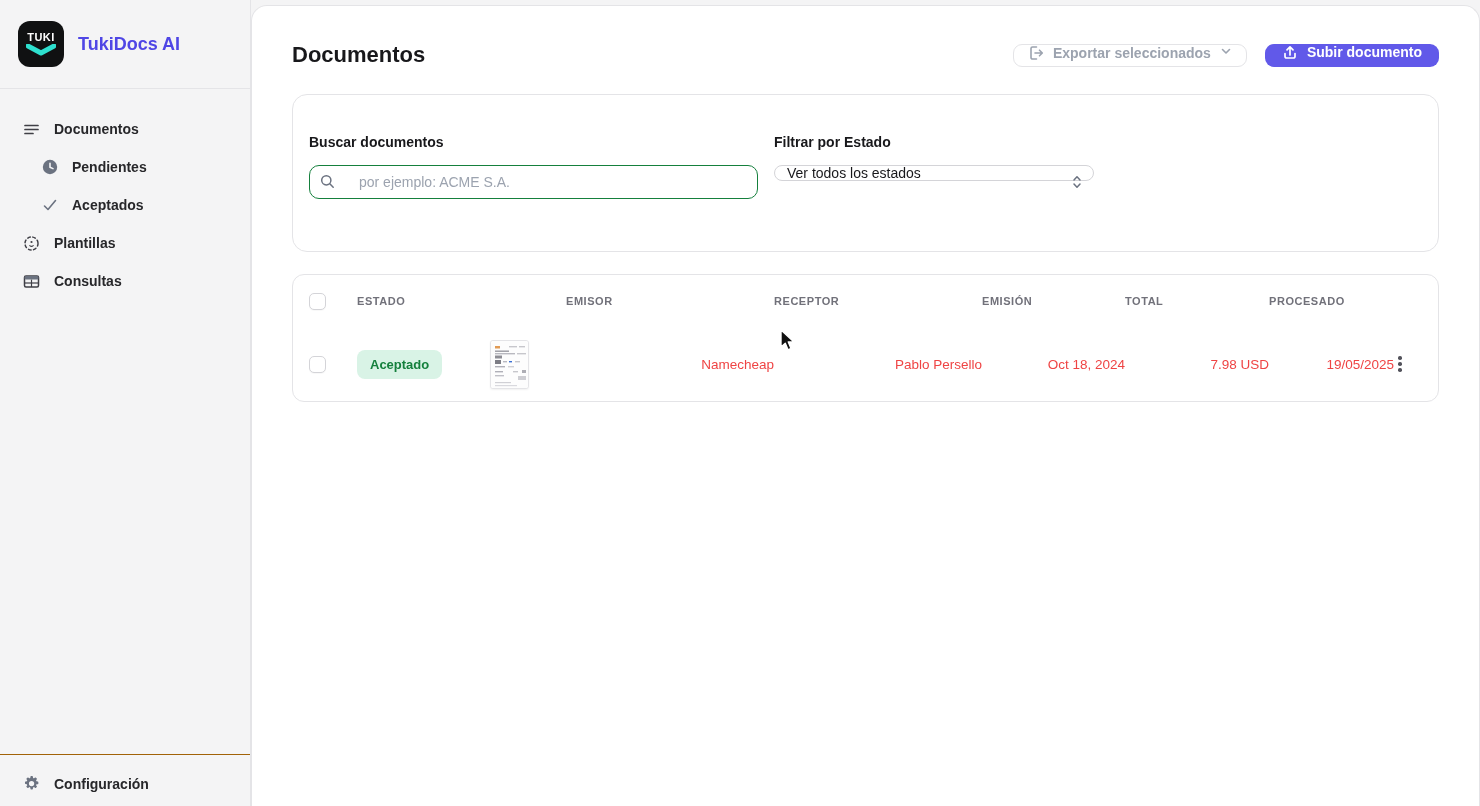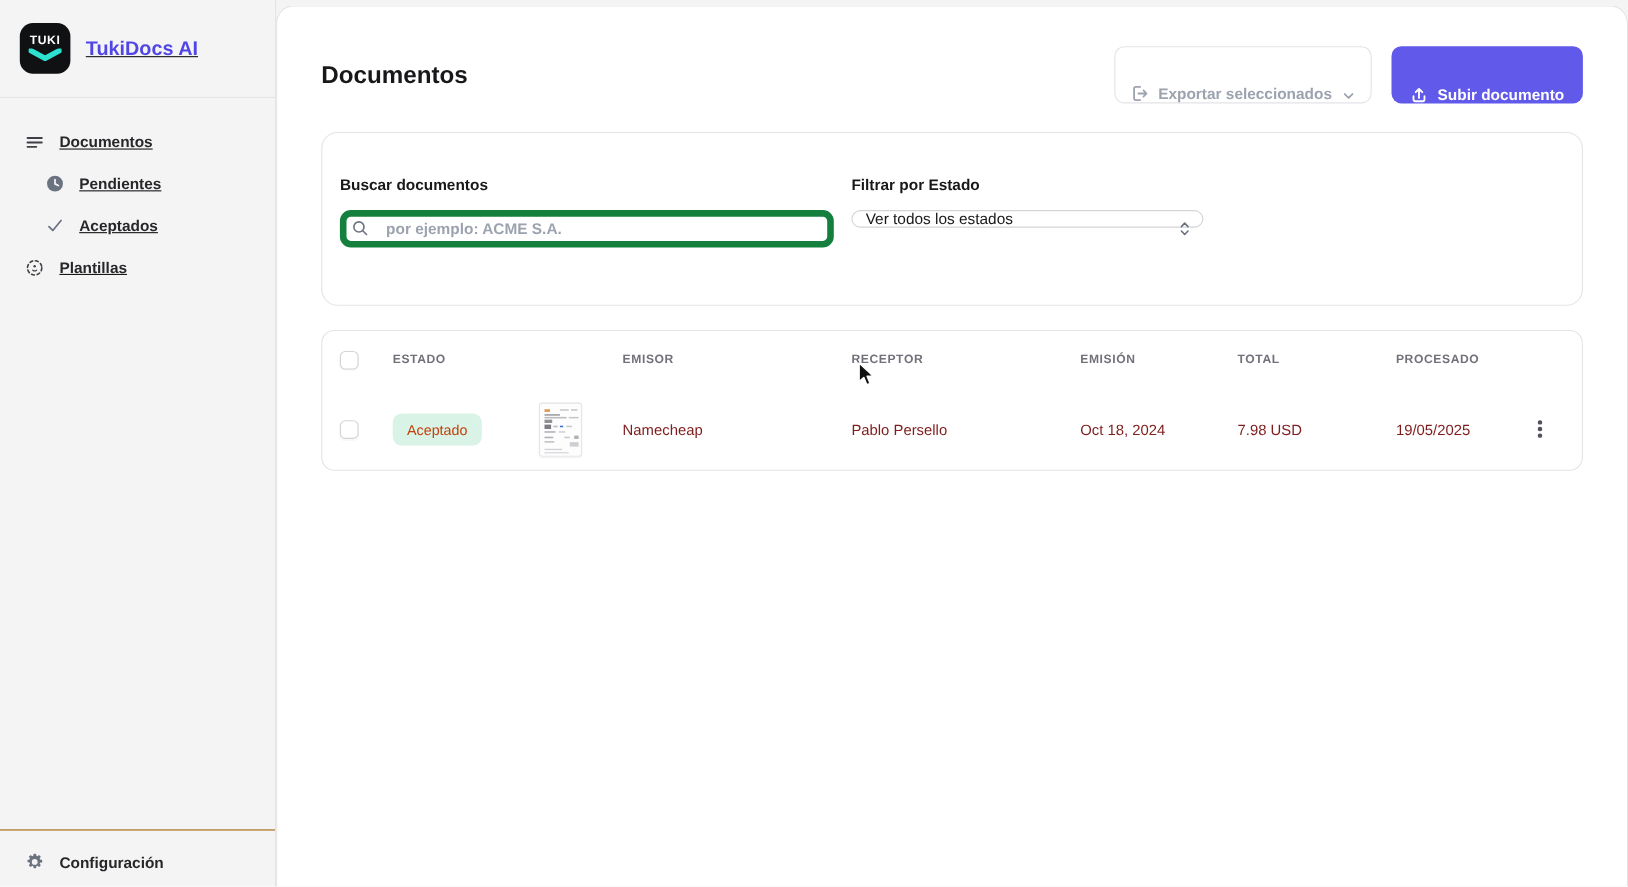--- a/index.html
+++ b/index.html
@@ -7,21 +7,21 @@
   body {
     font-family:"Liberation Sans","DejaVu Sans",sans-serif;
     background:#f4f4f5;
     color:#18181b;
     position:relative;
   }
 
   
   .sidebar {
     position:absolute; left:0; top:0; width:251px; height:806px;
-    background:#f4f4f5; border-right:1px solid #e4e4e7;text-decoration:underline;
+    background:#f4f4f5; border-right:1px solid #e4e4e7;
   }
   .logo-row {
     height:89px; display:flex; align-items:center; gap:14px;
     padding:0 18px; border-bottom:1px solid #e4e4e7;
   }
   .logo-box {
     width:46px; height:46px; background:#101112; border-radius:12px;
     display:flex; flex-direction:column; align-items:center; justify-content:center; gap:1px;
     flex-shrink:0;
   }
@@ -51,44 +51,44 @@
     border-radius:16px 16px 0 0;
     padding:0 40px;
   }
   .page-header {
     margin-top:36px; display:flex; align-items:center; justify-content:space-between;
   }
   .page-title { font-size:22px; font-weight:700; color:#18181b; }
   .header-actions { display:flex; align-items:center; gap:18px; }
 
   .btn {
-    height:52px; border-radius:9px; display:inline-flex; align-items:flex-end;
+    height:23px; border-radius:9px; display:inline-flex; align-items:flex-start;
     gap:9px; font-size:14px; font-weight:600; cursor:pointer; border:none;
     font-family:inherit;
   }
   .btn-export {
     background:#fff; border:1px solid #e4e4e7; color:#9ca3af; padding:0 14px;
   }
   .btn-primary {
     background:#6159e9; color:#fff; padding:0 17px;
   }
 
   
   .card {
     border:1px solid #e4e4e7; border-radius:12px; background:#fff;
   }
   .filter-card {
     margin-top:26px; padding:39px 16px 52px; display:flex; gap:16px;border-radius:15px;
   }
   .field-label { display:block; font-size:14px; font-weight:600; color:#18181b; margin-bottom:15px; }
   .search-wrap { position:relative; width:449px; }
   .search-input {
-    width:100%; height:34px; border:6px solid #15803d; border-radius:10px;
-    padding:0 12px 0 36px; font-size:14px; color:#18181b; outline:none;
-    font-family:inherit; background:#fff;font-weight:bold;
+    width:100%; height:34px; border:1px solid #15803d; border-radius:10px;
+    padding:0 12px 0 49px; font-size:14px; color:#18181b; outline:none;
+    font-family:inherit; background:#fff;
   }
   .search-input::placeholder { color:#9ca3af; }
   .search-icon { position:absolute; left:11px; top:9px; color:#6b7280; }
   .select-wrap { position:relative; width:320px; }
   .status-select {
     width:100%; height:16px; border:1px solid #d4d4d8; border-radius:10px;
     display:flex; align-items:center; padding:0 12px; font-size:14px; color:#18181b;
     background:#fff; cursor:pointer;
   }
   .unfold-icon { position:absolute; right:10px; top:9px; color:#6b7280; }
@@ -98,28 +98,28 @@
   .t-row {
     display:grid;
     grid-template-columns:48px 133px 76px 208px 208px 143px 144px 125px 27px;
     align-items:center;
   }
   .t-head { height:52px; }
   .t-head .col-h {
     font-size:11px; font-weight:600; color:#71717a; letter-spacing:0.05em;
   }
   .t-data { height:74px; }
-  .cell-text { font-size:13.5px; color:#7f1d1d; }
+  .cell-text { font-size:13.5px; color:#ef4444;text-align:right; }
   .checkbox {
     width:17px; height:17px; border:1px solid #d4d4d8; border-radius:5px;
     background:#fff; cursor:pointer; box-shadow:0 1px 1px rgba(0,0,0,0.03);
   }
   .badge {
-    display:inline-block; background:#d9f3e6; color:#c2410c;
-    font-size:13px; font-weight:400; padding:7px 13px; border-radius:8px;text-align:right;
+    display:inline-block; background:#d9f3e6; color:#15803d;
+    font-size:13px; font-weight:700; padding:7px 13px; border-radius:8px;text-align:right;
   }
   .thumb {
     width:39px; height:49px; background:#fff; border:1px solid #e4e4e7;
     border-radius:3px; overflow:hidden; box-shadow:0 1px 2px rgba(0,0,0,0.06);
   }
   .kebab { display:flex; flex-direction:column; gap:2.5px; align-items:center; cursor:pointer; padding:4px; background:none; border:none; }
   .kebab span { width:3.5px; height:3.5px; border-radius:50%; background:#52525b; }
 
   
   .cursor { position:absolute; left:777px; top:328px; z-index:50; pointer-events:none; }
@@ -170,20 +170,31 @@
     </div>
     <div class="nav-item">
       <span class="nav-icon">
         <svg width="17" height="17" viewBox="0 0 17 17">
             <circle cx="8.5" cy="8.5" r="6.5" fill="none" stroke="#3f3f46" stroke-width="1.5" stroke-dasharray="2.6 2.6" stroke-linecap="round"></circle>
             <circle cx="8.5" cy="7" r="1.1" fill="#3f3f46"></circle>
             <path d="M6.8 10.6 q1.7 1.4 3.4 0" fill="none" stroke="#3f3f46" stroke-width="1.2" stroke-linecap="round"></path>
           </svg>
       </span>
       <span class="nav-label">Plantillas</span>
+    </div>
+    <div class="nav-item">
+      <span class="nav-icon">
+        <svg width="17" height="17" viewBox="0 0 17 17">
+            <rect x="1.5" y="3" width="14" height="11" rx="1.5" fill="none" stroke="#3f3f46" stroke-width="1.5"></rect>
+            <rect x="1.5" y="3" width="14" height="3.6" rx="1.5" fill="#6b7280"></rect>
+            <line x1="1.5" y1="10" x2="15.5" y2="10" stroke="#3f3f46" stroke-width="1.2"></line>
+            <line x1="8.5" y1="6.6" x2="8.5" y2="14" stroke="#3f3f46" stroke-width="1.2"></line>
+          </svg>
+      </span>
+      <span class="nav-label">Consultas</span>
     </div>
   </nav>
 
   <div class="sidebar-footer">
     <span class="nav-icon">
       <svg width="17" height="17" viewBox="0 0 24 24">
           <path fill="#6b7280" d="M12 8a4 4 0 1 0 0 8 4 4 0 0 0 0-8zm9.4 5.2-2-.3a7.6 7.6 0 0 1-.6 1.5l1.2 1.6a1 1 0 0 1-.1 1.3l-1.2 1.2a1 1 0 0 1-1.3.1l-1.6-1.2c-.5.3-1 .5-1.5.6l-.3 2a1 1 0 0 1-1 .9h-1.7a1 1 0 0 1-1-.9l-.3-2c-.5-.1-1-.3-1.5-.6l-1.6 1.2a1 1 0 0 1-1.3-.1L4.4 17.3a1 1 0 0 1-.1-1.3l1.2-1.6c-.3-.5-.5-1-.6-1.5l-2-.3a1 1 0 0 1-.9-1v-1.7a1 1 0 0 1 .9-1l2-.3c.1-.5.3-1 .6-1.5L4.3 5.5a1 1 0 0 1 .1-1.3l1.2-1.2a1 1 0 0 1 1.3-.1l1.6 1.2c.5-.3 1-.5 1.5-.6l.3-2a1 1 0 0 1 1-.9H13a1 1 0 0 1 1 .9l.3 2c.5.1 1 .3 1.5.6l1.6-1.2a1 1 0 0 1 1.3.1l1.2 1.2a1 1 0 0 1 .1 1.3l-1.2 1.6c.3.5.5 1 .6 1.5l2 .3a1 1 0 0 1 .9 1V12a1 1 0 0 1-.9 1.2z" transform="scale(0.93) translate(1,1)"></path>
         </svg>
     </span>
     <span class="nav-label">Configuración</span>

